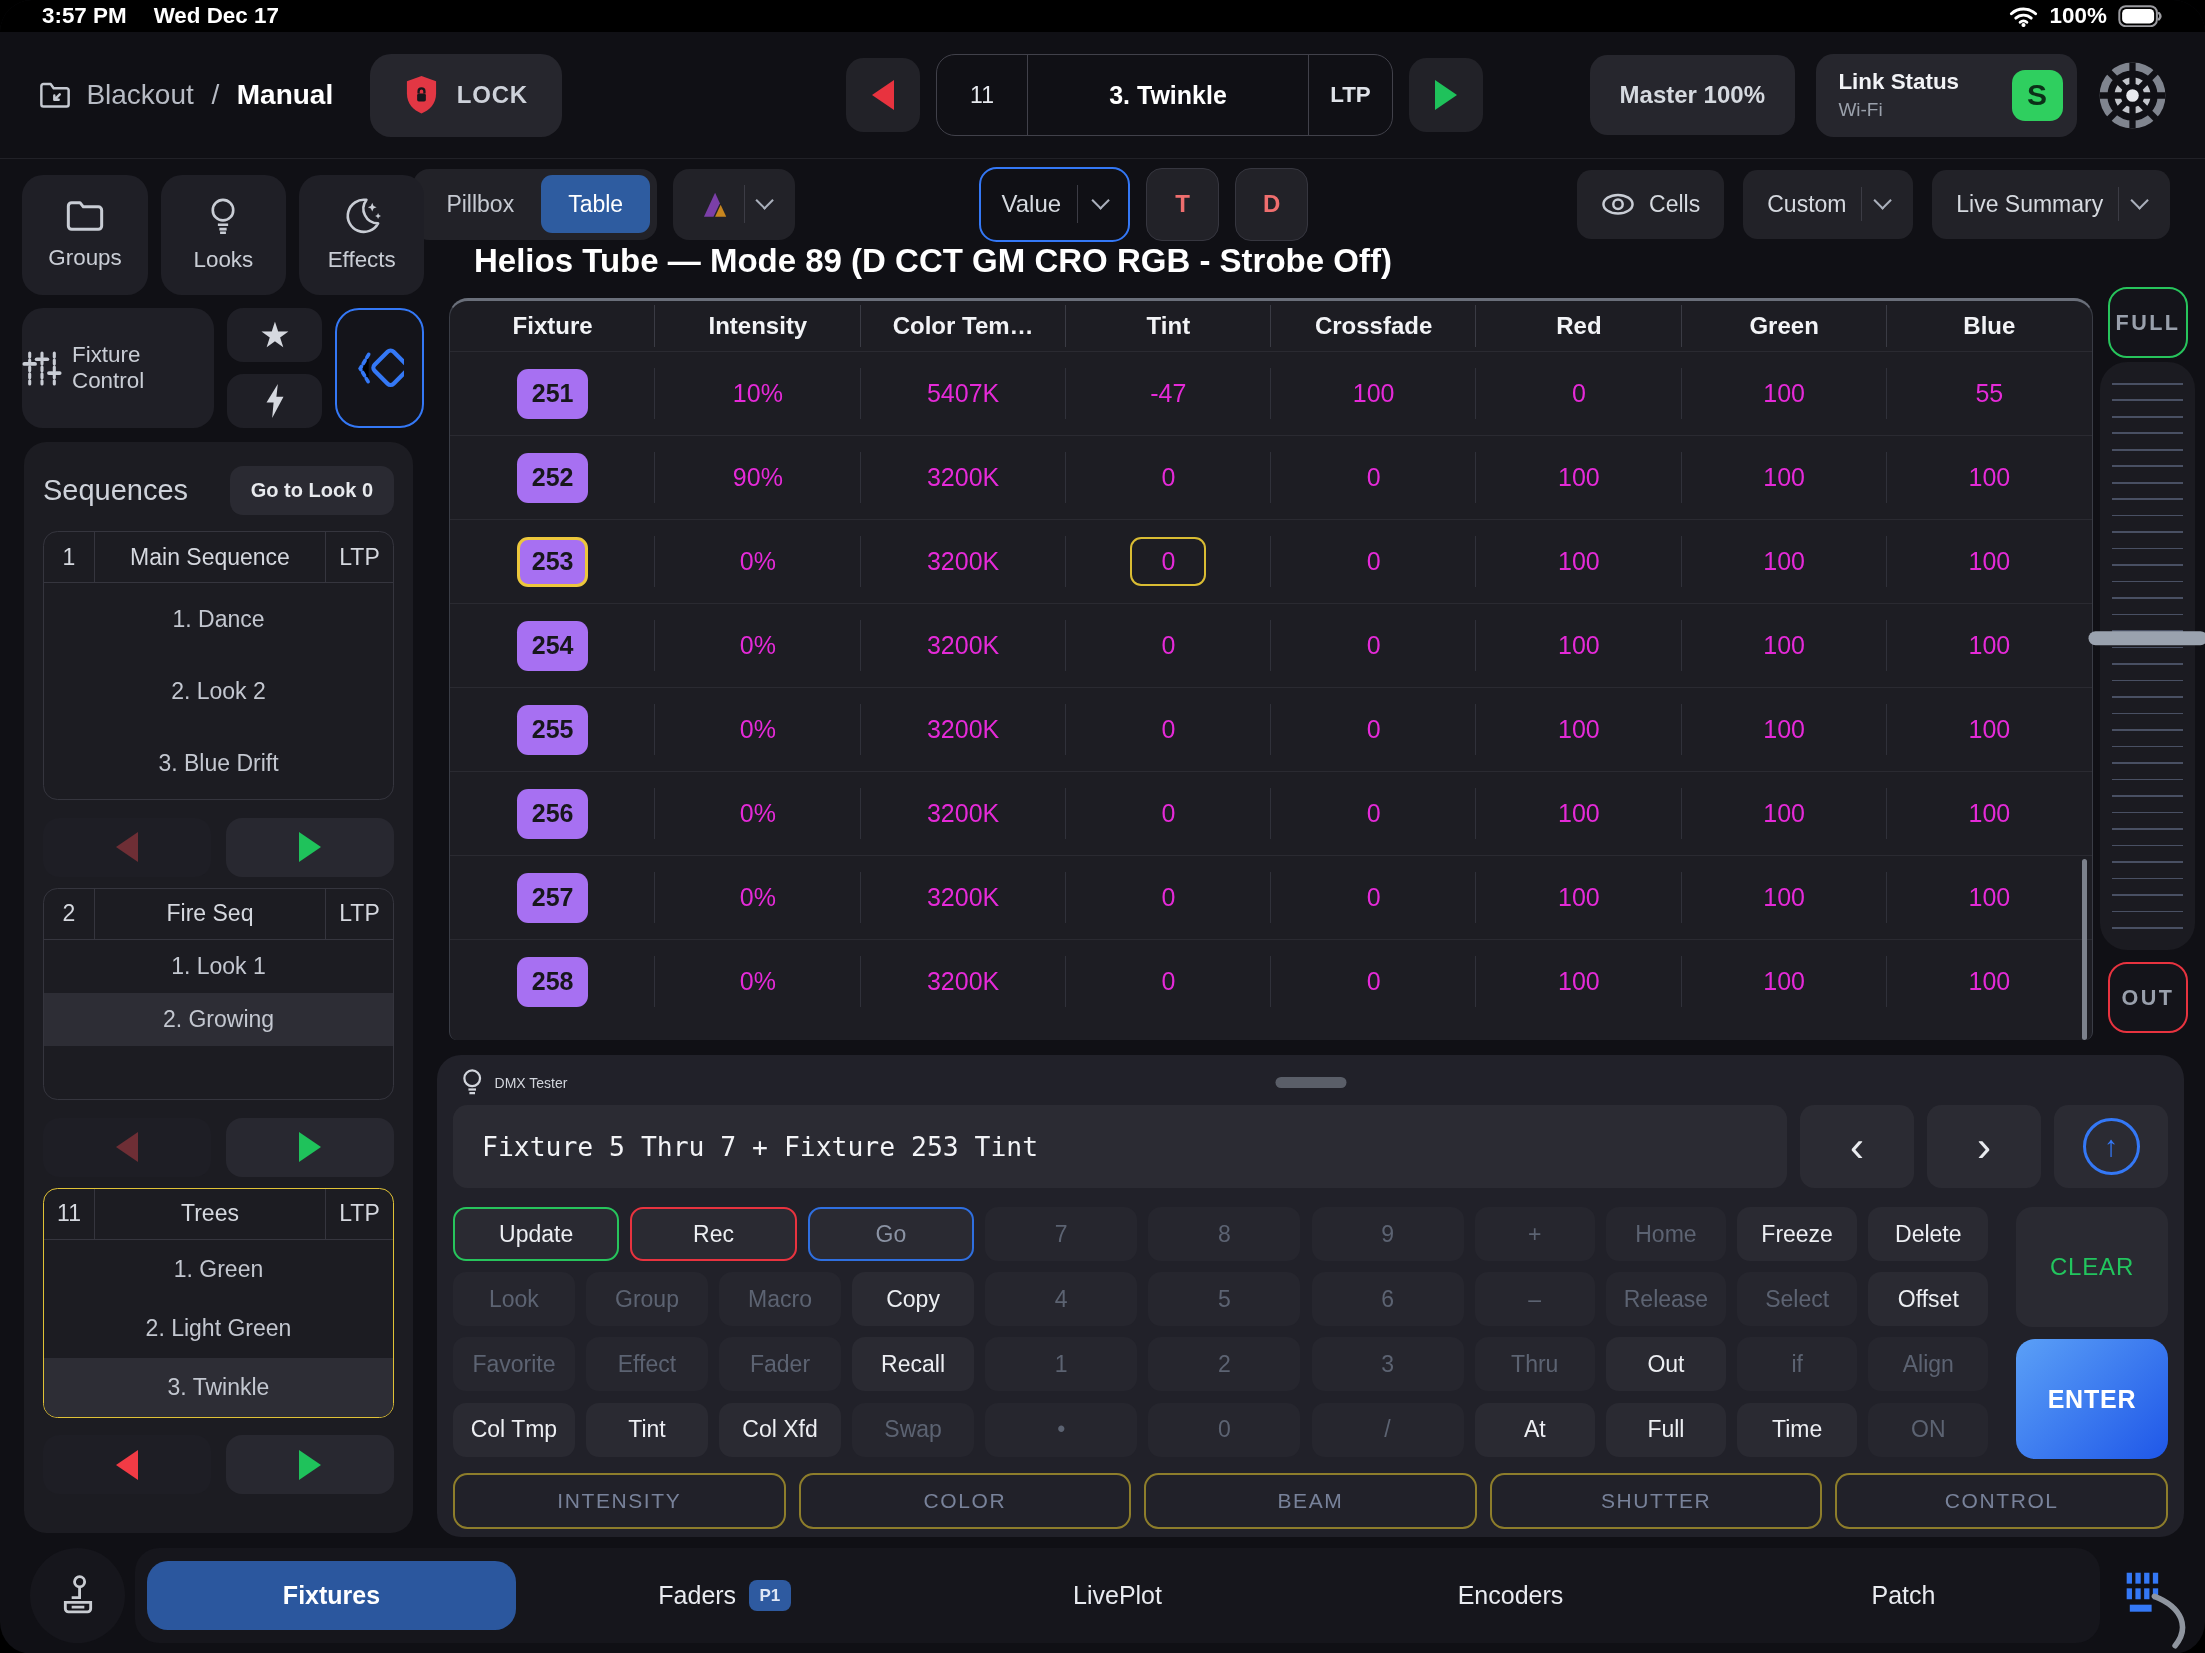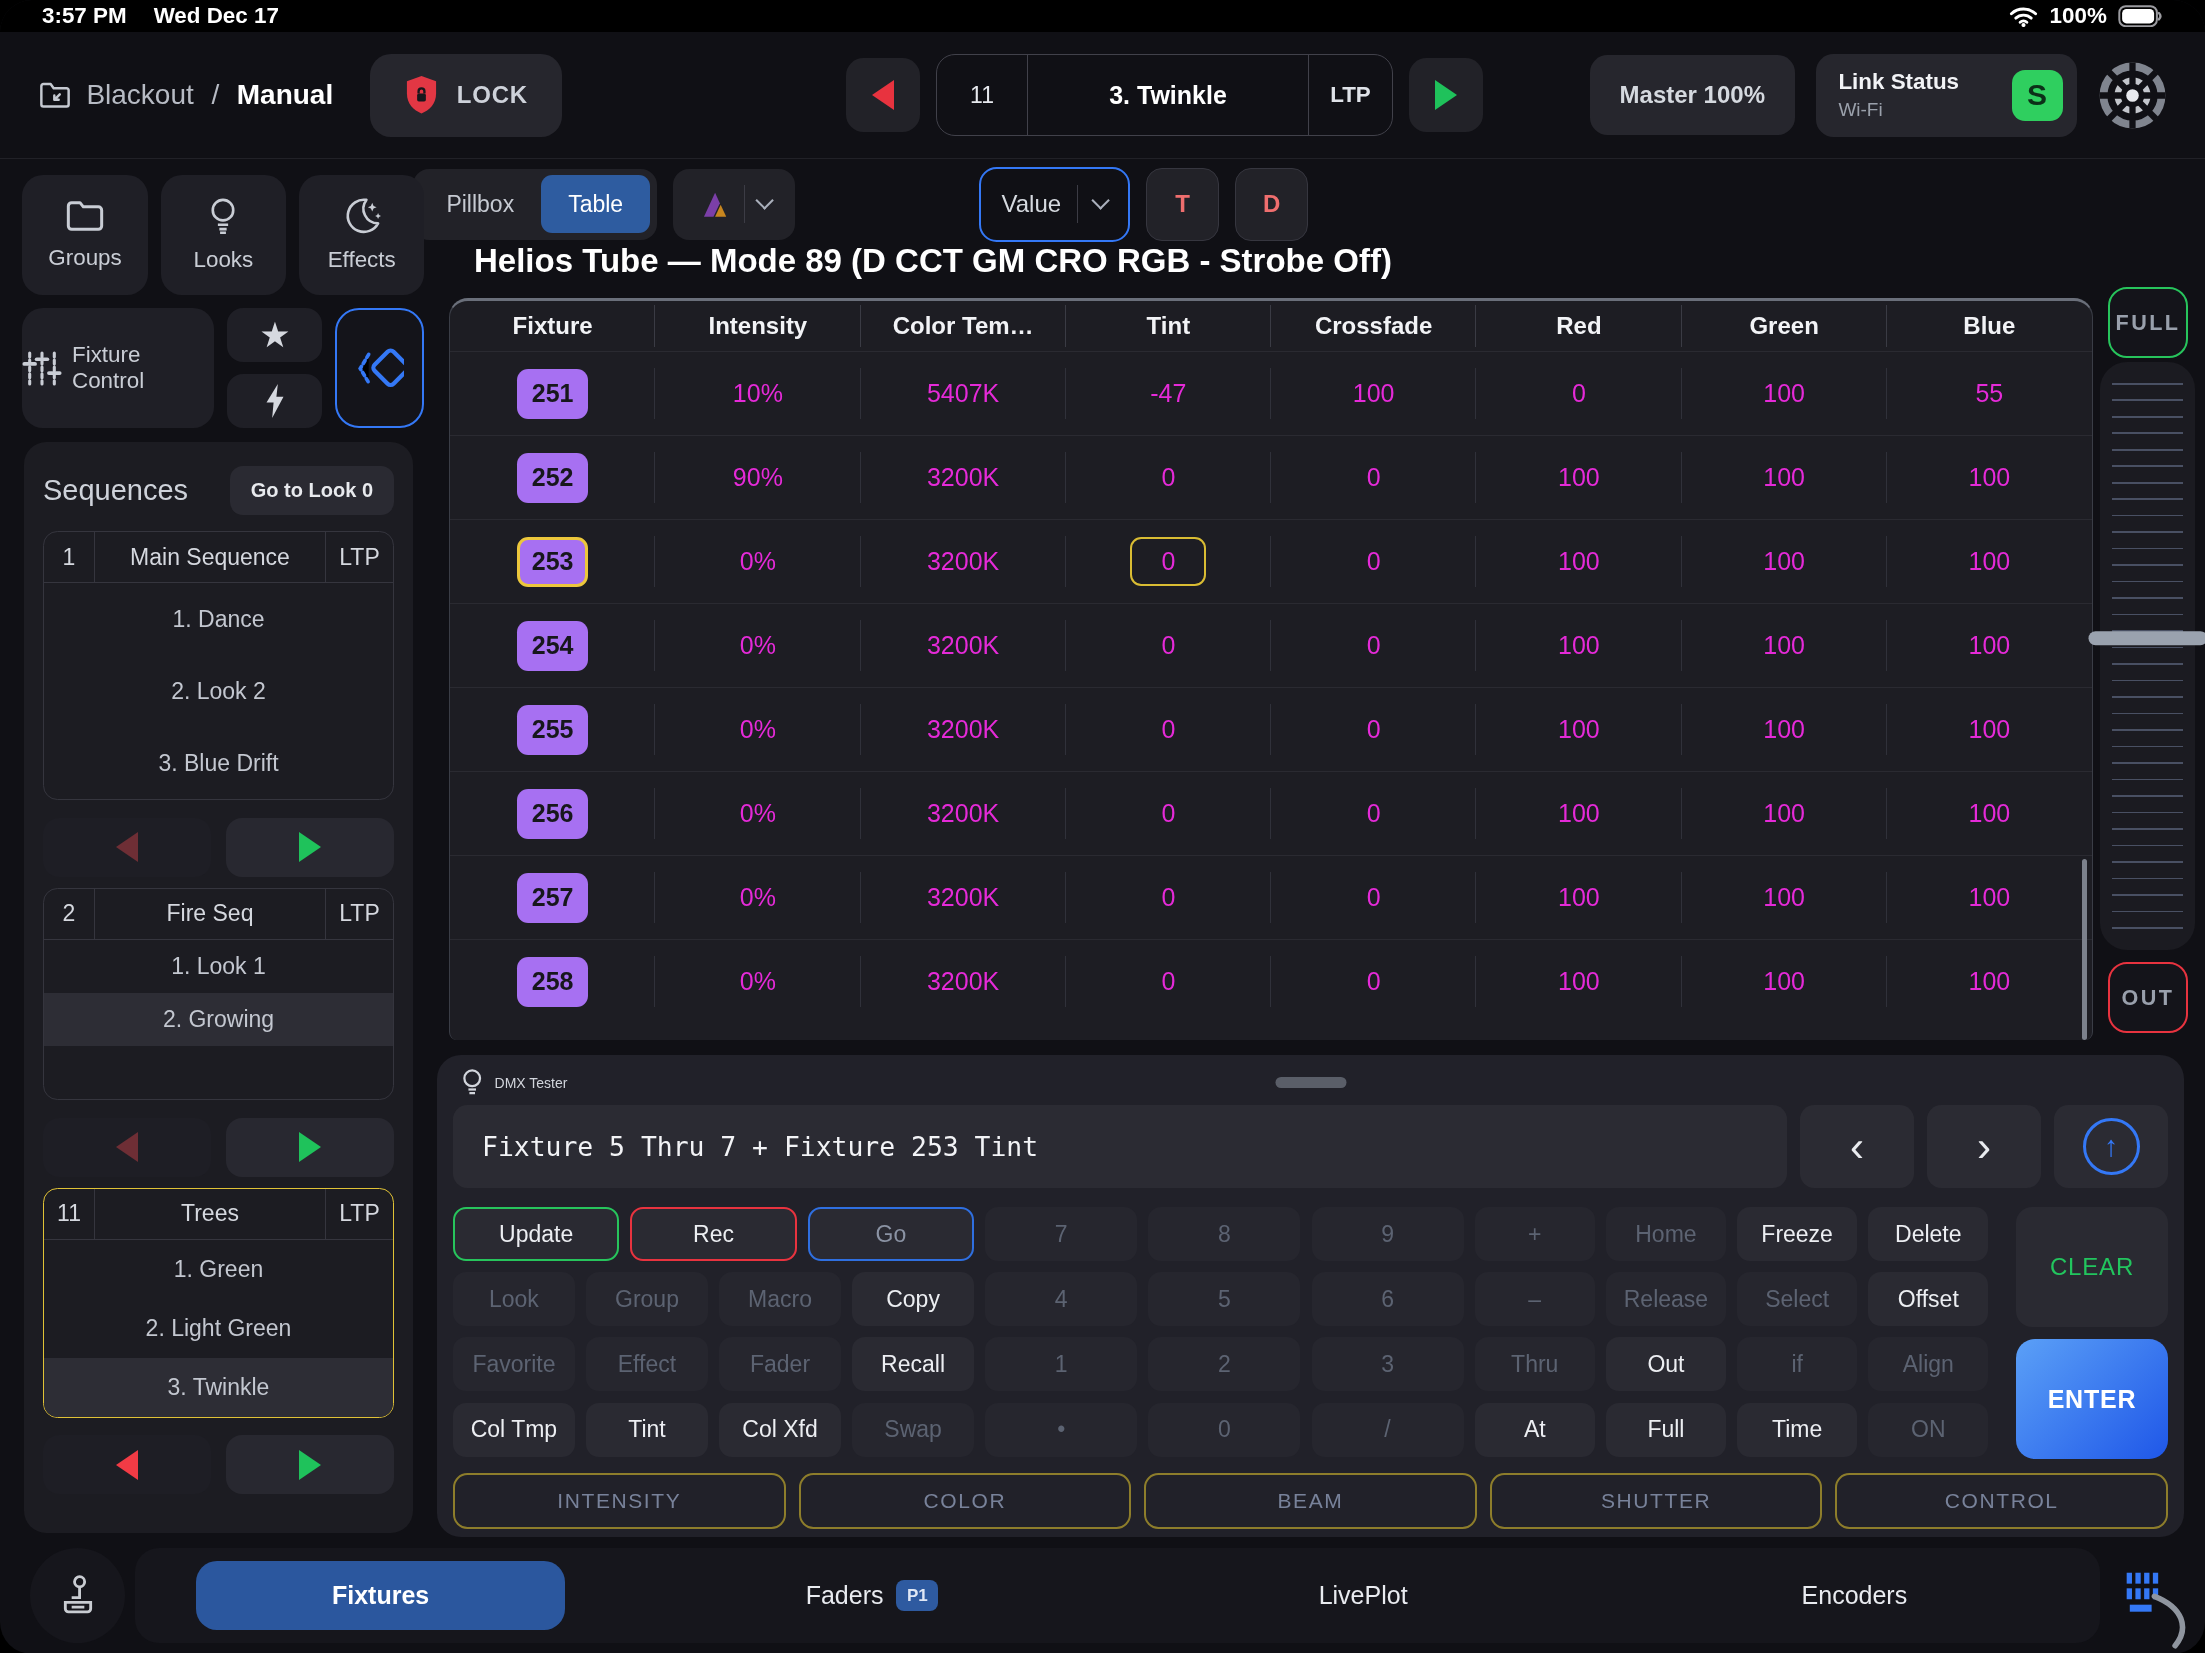--- a/index.html
+++ b/index.html
@@ -262,20 +262,41 @@
       <div class="vline"></div>
       <div class="chev"></div>
     </div>
     <div class="value-btn">
       <span>Value</span>
       <div class="vline"></div>
       <div class="chev"></div>
     </div>
     <div class="td-btn ctr">T</div>
     <div class="td-btn ctr">D</div>
+    <div class="tb-right">
+      <div class="flat-btn">
+        <span>
+          <svg width="34" height="22.4" viewBox="0 0 30 20">
+              <ellipse cx="15" cy="10" rx="13" ry="8.3" fill="none" stroke="#c9cdd5" stroke-width="2.2"></ellipse>
+          <circle cx="15" cy="10" r="4.2" fill="none" stroke="#c9cdd5" stroke-width="2.2"></circle>
+            </svg>
+        </span>
+        <span>Cells</span>
+      </div>
+      <div class="flat-btn">
+        <span>Custom</span>
+        <div class="vline" style="height:34px;"></div>
+        <div class="chev"></div>
+      </div>
+      <div class="flat-btn">
+        <span>Live Summary</span>
+        <div class="vline" style="height:34px;"></div>
+        <div class="chev"></div>
+      </div>
+    </div>
   </div>
 
   <div class="tool-row1">
     <div class="tool-big">
       <span>
         <svg width="40" height="34" viewBox="0 0 24 20">
             <path d="M2,4 a2,2 0 0 1 2,-2 h5 l2,2.5 h9 a2,2 0 0 1 2,2 V16 a2,2 0 0 1 -2,2 H4 a2,2 0 0 1 -2,-2 Z" fill="none" stroke="#c9cdd5" stroke-width="1.8" stroke-linejoin="round"></path>
           </svg>
       </span>
       <span>Groups</span>
@@ -676,20 +697,23 @@
       </div>
       <div class="nav-item">
         <span>Faders</span>
         <span class="p-badge">P1</span>
       </div>
       <div class="nav-item">
         <span>LivePlot</span>
       </div>
       <div class="nav-item">
         <span>Encoders</span>
+      </div>
+      <div class="nav-item">
+        <span>Patch</span>
       </div>
     </div>
   <div class="kbd-icon">
     <svg width="53" height="48" viewBox="0 0 34 30">
         <g fill="#3478f6">
       <rect x="3" y="2" width="3.4" height="7"></rect>
           <rect x="8.6" y="2" width="3.4" height="7"></rect>
           <rect x="14.2" y="2" width="3.4" height="7"></rect>
           <rect x="19.8" y="2" width="3.4" height="7"></rect>
       <rect x="3" y="12" width="3.4" height="7"></rect>

